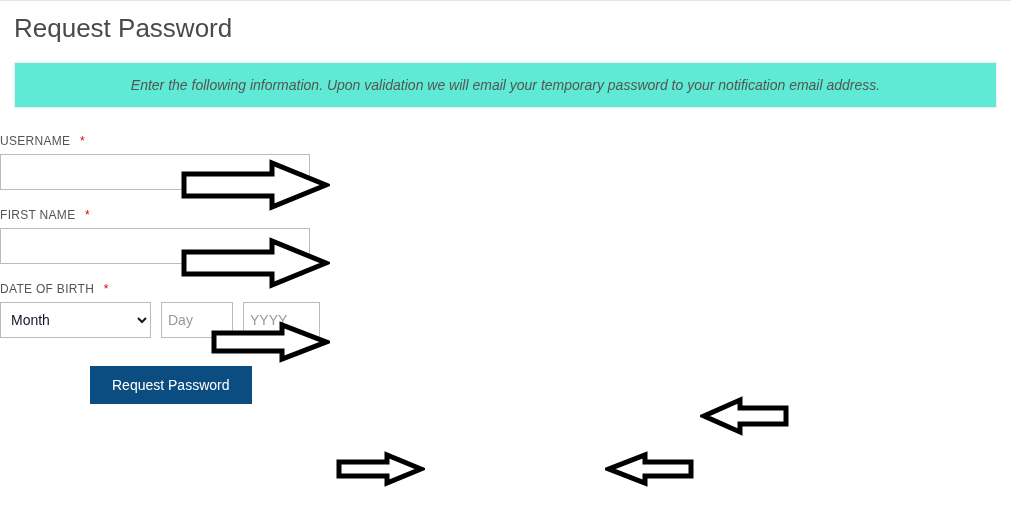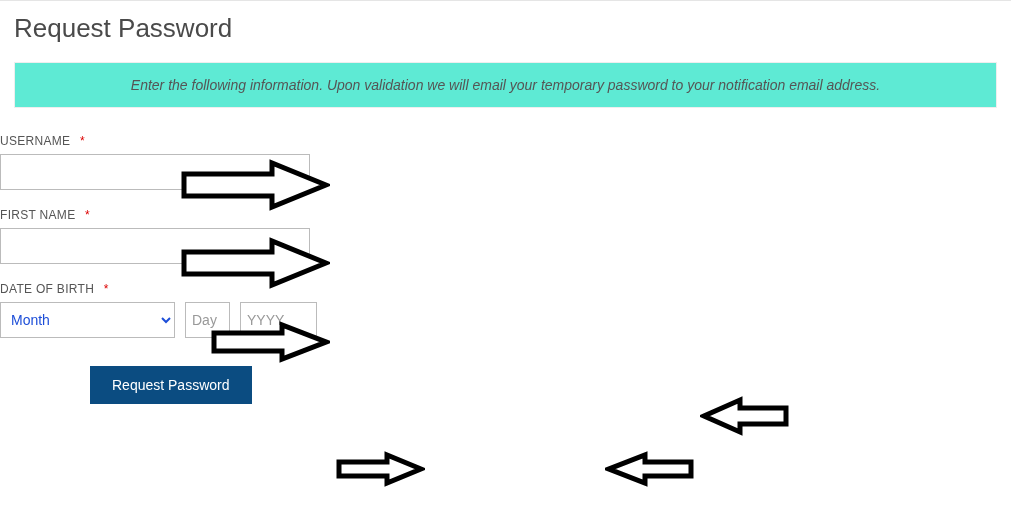--- a/index.html
+++ b/index.html
@@ -48,25 +48,25 @@
       border: 1px solid #bbb;
       padding: 4px 8px;
       font-size: 14px;
     }
     .dob-row { display: flex; gap: 10px; }
     .month-select {
       width: 175px; height: 36px;
       border: 1px solid #bbb;
       font-size: 14px;
       padding: 4px 6px;
-      color: #1d4ed8;
+      color: #0f172a;
       background: #fff;
     }
     .small-input {
-      width: 45px; height: 36px;
+      width: 72px; height: 36px;
       border: 1px solid #bbb;
       font-size: 14px;
       padding: 4px 6px;
       text-align: left;
     }
     .small-input::placeholder { color: #999; }
     .year-input { width: 77px; }
     .submit-row { margin-top: 28px; text-align: left; }
     .submit-btn {
       background: #0b4c81;

